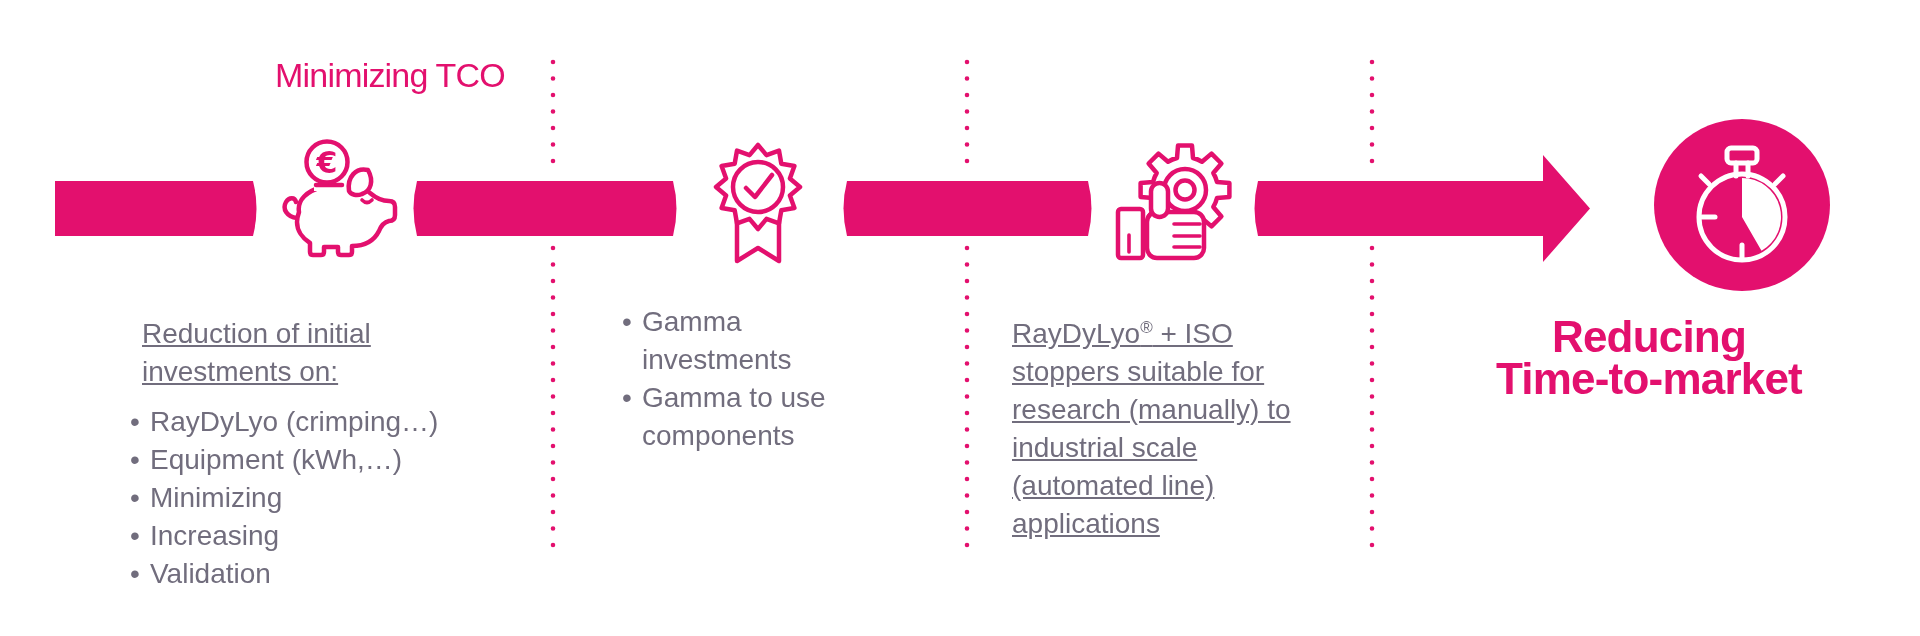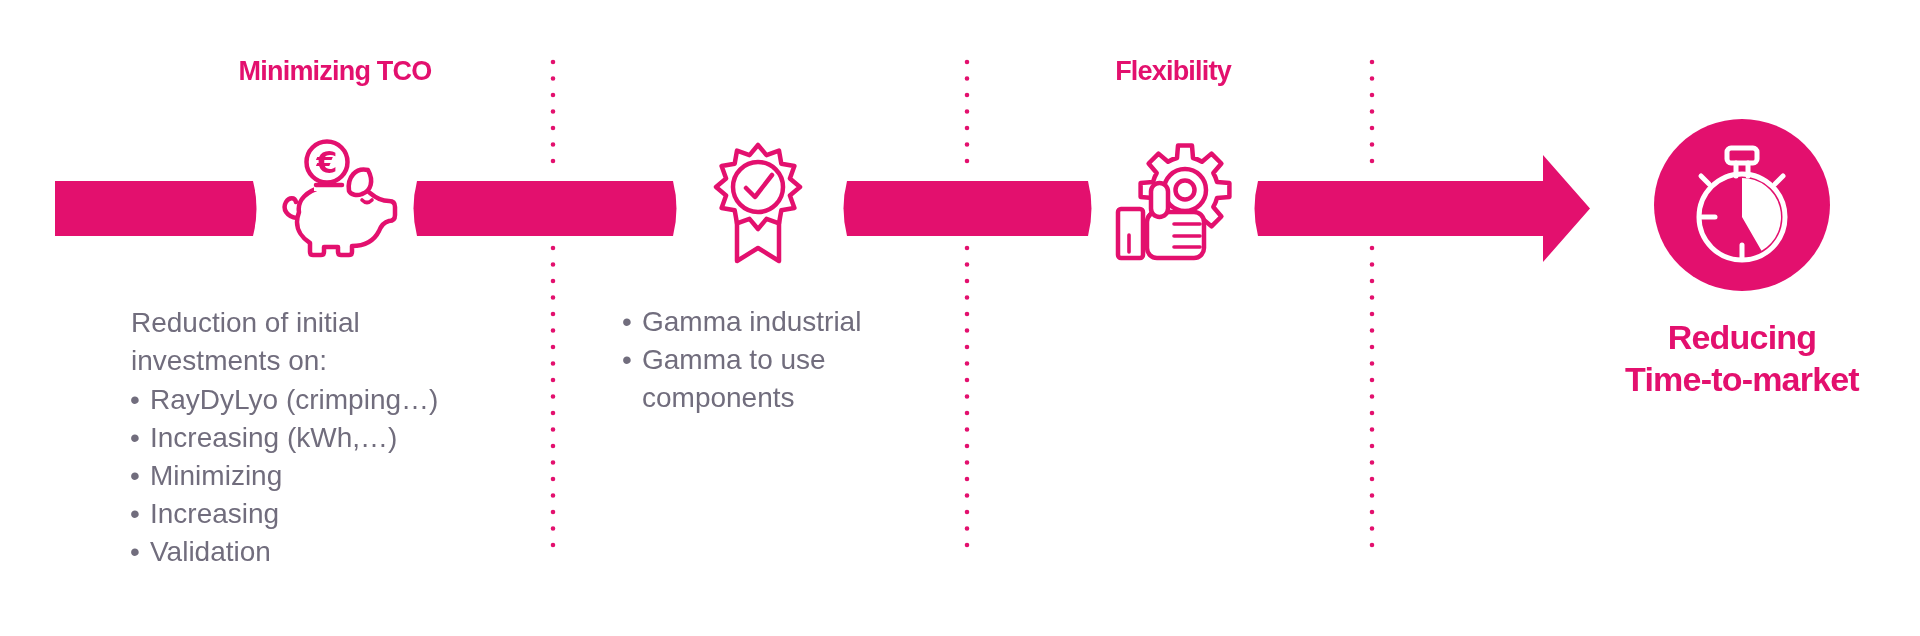--- a/index.html
+++ b/index.html
@@ -18,42 +18,42 @@
   .icon-fillwhite{fill:#fff;stroke:var(--pink);stroke-width:4.5;stroke-linecap:round;stroke-linejoin:round;}
   .thin{stroke-width:3.6;}
   .mask{fill:#fff;stroke:none;}
   .white-stroke{stroke:#fff;fill:none;stroke-width:5;stroke-linecap:round;stroke-linejoin:round;}
   .white-fill{fill:#fff;stroke:none;}
   .pink-fill{fill:var(--pink);stroke:none;}
   .euro{fill:var(--pink);font-family:"DejaVu Sans", sans-serif;font-size:30px;font-weight:bold;}
 
   .title{
     position:absolute;top:56px;height:44px;
-    font-size:27px;font-weight:bold;letter-spacing:-0.8px;
-    color:var(--pink);text-align:center;white-space:nowrap;
+    font-size:34px;font-weight:normal;letter-spacing:-0.8px;
+    color:var(--pink);text-align:right;white-space:nowrap;
   }
   .t1{left:165px;width:340px;}
   .t2{left:588px;width:340px;}
   .t3{left:1003px;width:340px;}
 
   .col{
     position:absolute;top:303px;
     color:var(--gray);font-size:28px;line-height:38px;
   }
   .col1{left:130px;width:310px;}
   .col2{left:622px;width:240px;}
   .col3{left:1000px;width:325px;}
-  .col p{margin:1px;}
+  .col p{margin:12px;text-decoration:underline;}
   .bullet-row{display:flex;}
   .bullet-row .dot{flex:0 0 20px;}
   .reg{font-size:17px;vertical-align:10px;line-height:0;}
 
   .result-title{
-    position:absolute;left:1572px;width:340px;top:316px;
-    text-align:center;font-size:34px;font-weight:bold;letter-spacing:-0.8px;
+    position:absolute;left:1479px;width:340px;top:316px;
+    text-align:center;font-size:44px;font-weight:bold;letter-spacing:-0.8px;
     line-height:42px;color:var(--pink);white-space:nowrap;
   }
 </style>
 </head>
 <body>
 
 <div class="stage">
 
   <svg class="layer" width="1920" height="636" viewBox="0 0 1920 636">
 
@@ -118,60 +118,62 @@
       <line class="white-stroke" x1="1709" y1="184" x2="1701" y2="176"></line>
       <line class="white-stroke" x1="1775" y1="184" x2="1783" y2="176"></line>
       <circle class="white-stroke" cx="1742" cy="217" r="43"></circle>
       <path class="white-fill" d="M1742,217 L1742,178 A39,39 0 0 1 1761.5,250.8 Z"></path>
       <line class="white-stroke" x1="1702" y1="217" x2="1715" y2="217"></line>
       <line class="white-stroke" x1="1742" y1="258" x2="1742" y2="245"></line>
     </g>
   </svg>
 
   <div class="title t1">Minimizing TCO</div>
-  <div class="title t3">Flexibility</div>
 
   <div class="col col1">
     <p>Reduction of initial investments on:</p>
     <div>
         <div class="bullet-row">
           <span class="dot">•</span>
           <span class="bullet-text">RayDyLyo (crimping…)</span>
         </div>
         <div class="bullet-row">
           <span class="dot">•</span>
-          <span class="bullet-text">Increasing (kWh,…)</span>
+          <span class="bullet-text">Equipment (kWh,…)</span>
         </div>
         <div class="bullet-row">
           <span class="dot">•</span>
           <span class="bullet-text">Minimizing</span>
         </div>
         <div class="bullet-row">
           <span class="dot">•</span>
           <span class="bullet-text">Increasing</span>
         </div>
         <div class="bullet-row">
           <span class="dot">•</span>
           <span class="bullet-text">Validation</span>
         </div>
       </div>
   </div>
 
   <div class="col col2">
     <div>
         <div class="bullet-row">
           <span class="dot">•</span>
-          <span class="bullet-text">Gamma industrial</span>
+          <span class="bullet-text">Gamma investments</span>
         </div>
         <div class="bullet-row">
           <span class="dot">•</span>
           <span class="bullet-text">Gamma to use components</span>
         </div>
       </div>
   </div>
 
+  <div class="col col3">
+    <p><span>RayDyLyo</span><span class="reg">®</span><span> + ISO stoppers suitable for research (manually) to industrial scale (automated line) applications</span></p>
+  </div>
 
   <div class="result-title">
     <div>Reducing</div>
     <div>Time-to-market</div>
   </div>
 
 </div>
 
 </body></html>

